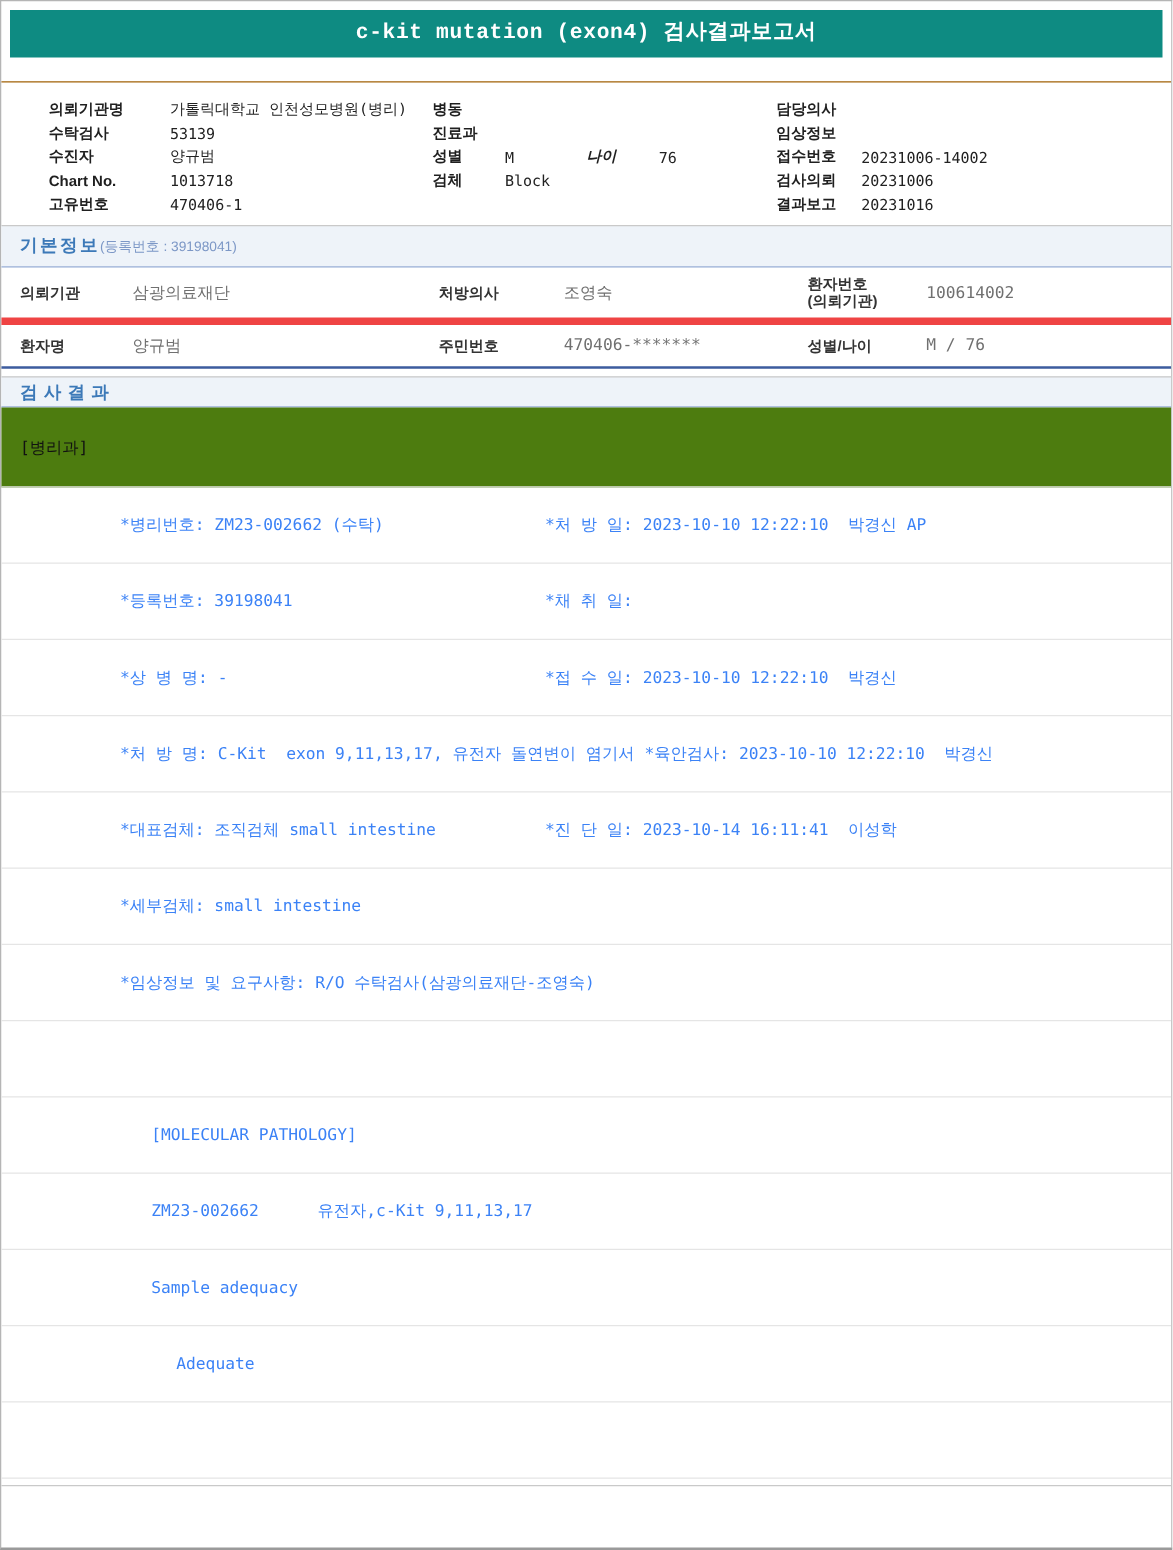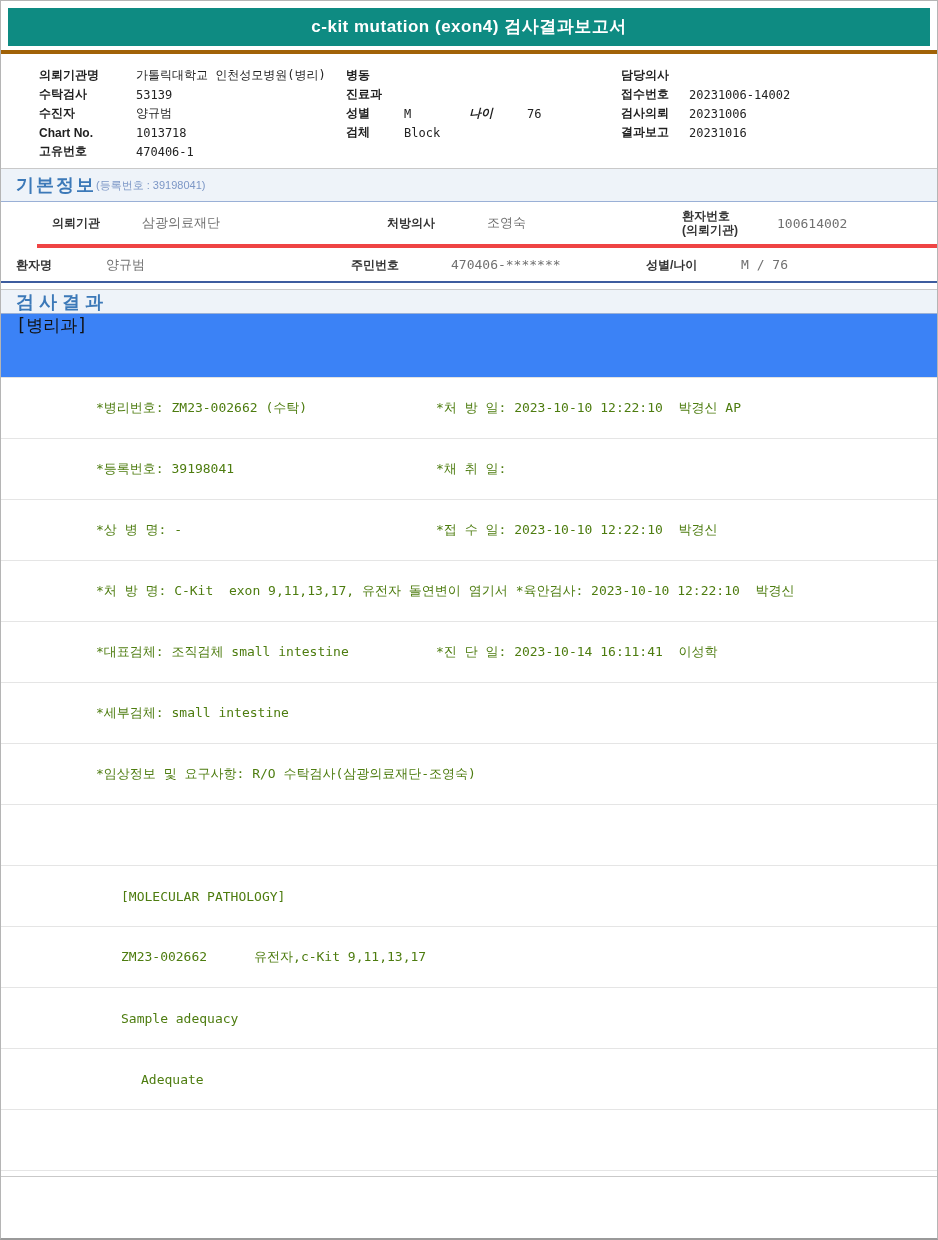--- a/index.html
+++ b/index.html
@@ -6,21 +6,21 @@
   html,body { background:#fff; }
   body { font-family:"Liberation Sans", sans-serif; color:#222; }
 
   .page {
     width:938px; height:1240px; overflow:hidden; background:#fff;
     border:1px solid #b5b5b5; border-bottom:2px solid #9a9a9a;
     position:relative;
   }
 
   
-  .banner-wrap { padding:7px 7px 4px 7px; border-bottom:4px solid #a16207; }
+  .banner-wrap { padding:7px 7px 19px 7px; border-bottom:1px solid #a16207;font-family:Liberation Mono, monospace; }
   .banner {
     height:38px; line-height:38px; text-align:center;
     background:var(--banner, #0e8b82); color:#ffffff;
     font-size:17px; font-weight:bold; letter-spacing:0.5px;
   }
 
   
   .top-info { position:relative; height:114px; }
   .col { position:absolute; top:12px; }
   .col-left  { left:38px;  width:300px; }
@@ -38,48 +38,48 @@
   .age-lbl { width:45px; flex:none; font-weight:bold;font-style:italic; }
 
   
   .section-bar {
     height:34px; background:var(--section_bg, #eef3f9);
     border-top:1px solid #c9c9c9; border-bottom:1px solid #9ab0d6;
     display:flex; align-items:center; padding-left:15px;
   }
   .section-title {
     color:var(--section_title, #3c79b8); font-weight:bold;
-    font-size:18px; letter-spacing:2px;
+    font-size:14px; letter-spacing:2px;
   }
   .section-note { color:#7c97c6; font-size:11px; margin-left:0; letter-spacing:0; }
   .results-bar { margin-top:6px; height:25px; }
   .results-bar .section-title { letter-spacing:5px; }
 
   
   .basic-table { border-bottom:2px solid var(--navy_border, #3d5c9e); }
   .bt-row {
     display:grid; grid-template-columns:90px 245px 100px 195px 95px 1fr;
     padding-left:15px; align-items:center;
   }
-  .bt-row1 { height:46px; border-bottom:4px solid #ef4444;margin-left:36px; }
+  .bt-row1 { height:46px; border-bottom:6px solid #ef4444; }
   .bt-row2 { height:33px; }
   .bt-label { font-size:12px; font-weight:bold; color:#333; line-height:14px; }
   .bt-label .sub { display:block; }
   .bt-value { font-family:"DejaVu Sans Mono", monospace; font-size:13px; color:#707070; white-space:pre; }
 
   
   .dept-row {
-    height:64px; background:#3b82f6; border-bottom:1px solid #e2e2e2;
-    display:flex; padding-left:15px;
-    font-family:"DejaVu Sans Mono", monospace; font-size:17px; color:#111;
+    height:64px; background:#4d7c0f; border-bottom:1px solid #e2e2e2;
+    display:flex; align-items:center; padding-left:15px;
+    font-family:"DejaVu Sans Mono", monospace; font-size:13px; color:#111;
   }
   .r-row {
     display:flex; align-items:center; min-height:61px;
     border-bottom:1px solid #e5e5e5; padding-left:95px;
-    font-family:"DejaVu Sans Mono", monospace; font-size:13px; color:#4d7c0f;
+    font-family:"DejaVu Sans Mono", monospace; font-size:13px; color:#3b82f6;
   }
   .r-left  { min-width:340px; white-space:pre; padding-right:8px; }
   .r-right { white-space:pre;text-align:center; }
   .ind-a { padding-left:120px; }
   .ind-b { padding-left:140px; }
 
   .footer-spacer { margin-top:5px; border-top:1px solid #c9c9c9; height:50px; }
 </style>
 </head>
 <body>
@@ -132,20 +132,24 @@
       </div>
       <div class="info-row">
         <span class="lbl">검체</span>
         <span class="val">Block</span>
       </div>
     </div>
 
     <div class="col col-right">
       <div class="info-row">
         <span class="lbl">담당의사</span>
+        <span class="val"></span>
+      </div>
+      <div class="info-row">
+        <span class="lbl">임상정보</span>
         <span class="val"></span>
       </div>
       <div class="info-row">
         <span class="lbl">접수번호</span>
         <span class="val">20231006-14002</span>
       </div>
       <div class="info-row">
         <span class="lbl">검사의뢰</span>
         <span class="val">20231006</span>
       </div>

